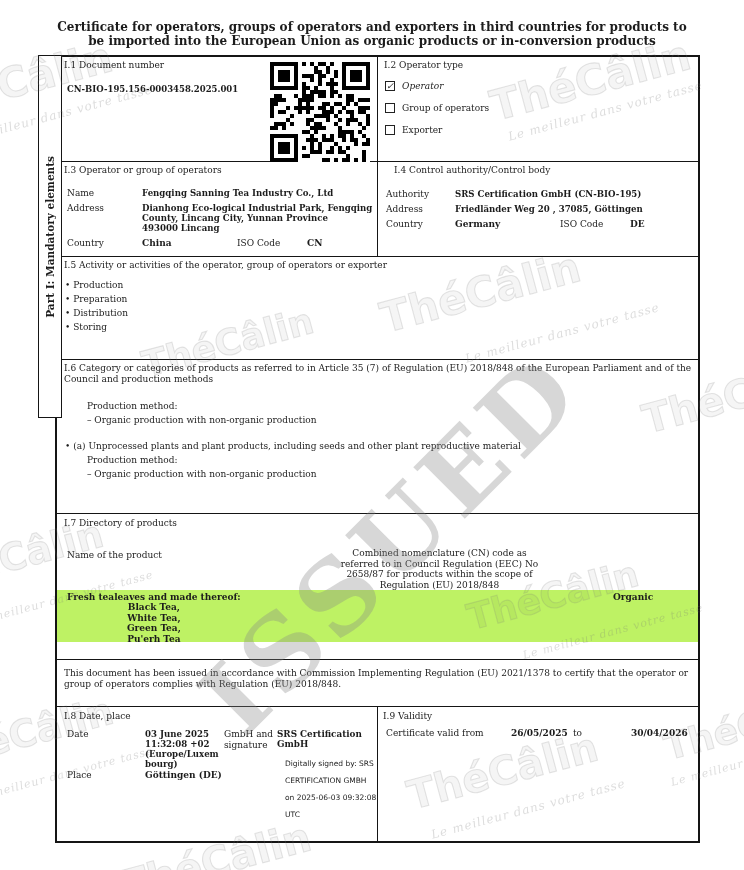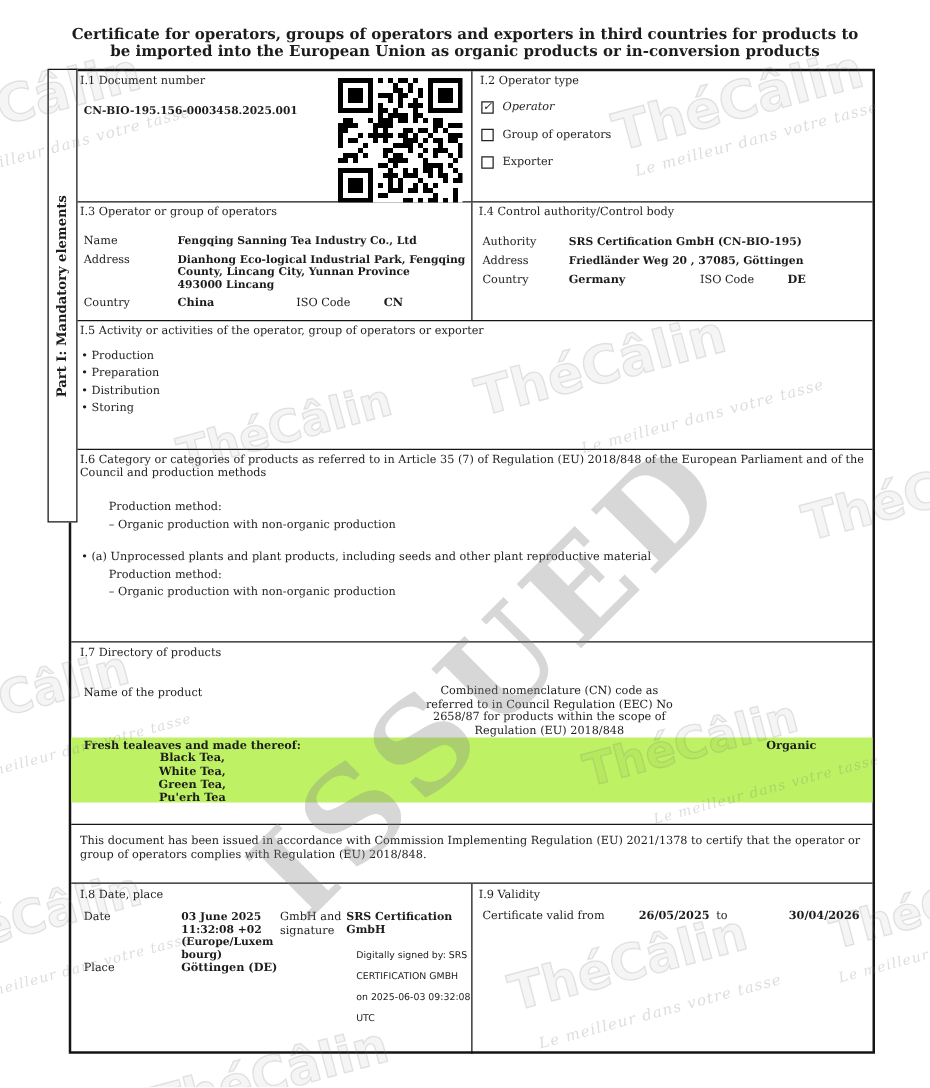--- a/index.html
+++ b/index.html
@@ -312,21 +312,21 @@
         <div class="abs txt" style="left:10px;top:41px;" data-bind="sections.i3.address_label">Address</div>
         <div class="abs b" style="left:85px;top:41px;font-size:8.6px;width:235px;" data-bind-lines="sections.i3.address_lines">Dianhong Eco-logical Industrial Park, Fengqing
 County, Lincang City, Yunnan Province
 493000 Lincang</div>
         <div class="abs txt" style="left:10px;top:76px;" data-bind="sections.i3.country_label">Country</div>
         <div class="abs b" style="left:85px;top:76px;" data-bind="sections.i3.country">China</div>
         <div class="abs txt" style="left:180px;top:76px;" data-bind="sections.i3.iso_label">ISO Code</div>
         <div class="abs b" style="left:250px;top:76px;" data-bind="sections.i3.iso">CN</div>
       </div>
       <div class="half-r">
-        <div class="abs lbl" style="left:5px;top:3px;" data-bind="sections.i4.label">I.4 Control authority/Control body</div>
+        <div class="abs lbl" style="left:16px;top:3px;" data-bind="sections.i4.label">I.4 Control authority/Control body</div>
         <div class="abs txt" style="left:8px;top:27px;" data-bind="sections.i4.authority_label">Authority</div>
         <div class="abs b" style="left:77px;top:27px;font-size:8.6px;" data-bind="sections.i4.authority">SRS Certification GmbH (CN-BIO-195)</div>
         <div class="abs txt" style="left:8px;top:42px;" data-bind="sections.i4.address_label">Address</div>
         <div class="abs b" style="left:77px;top:42px;font-size:8.6px;" data-bind="sections.i4.address">Friedländer Weg 20 , 37085, Göttingen</div>
         <div class="abs txt" style="left:8px;top:57px;" data-bind="sections.i4.country_label">Country</div>
         <div class="abs b" style="left:77px;top:57px;" data-bind="sections.i4.country">Germany</div>
         <div class="abs txt" style="left:182px;top:57px;" data-bind="sections.i4.iso_label">ISO Code</div>
         <div class="abs b" style="left:252px;top:57px;" data-bind="sections.i4.iso">DE</div>
       </div>
     </div>

